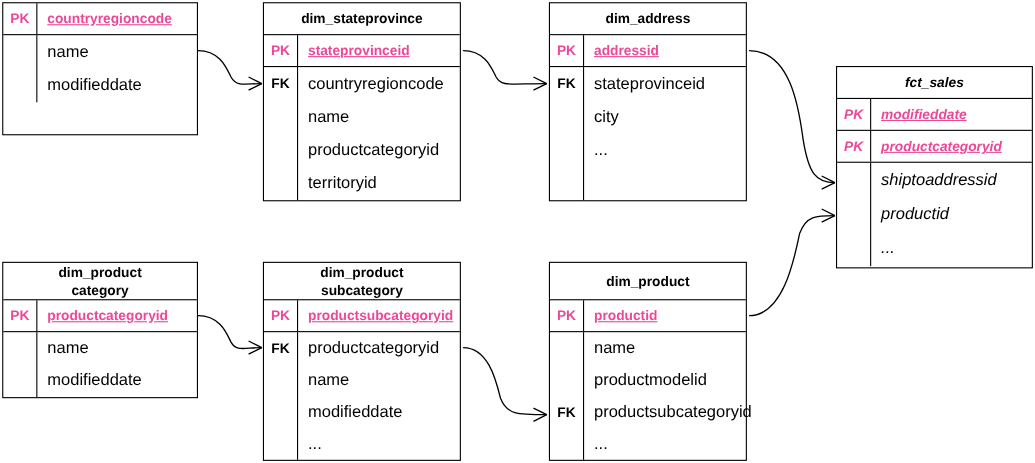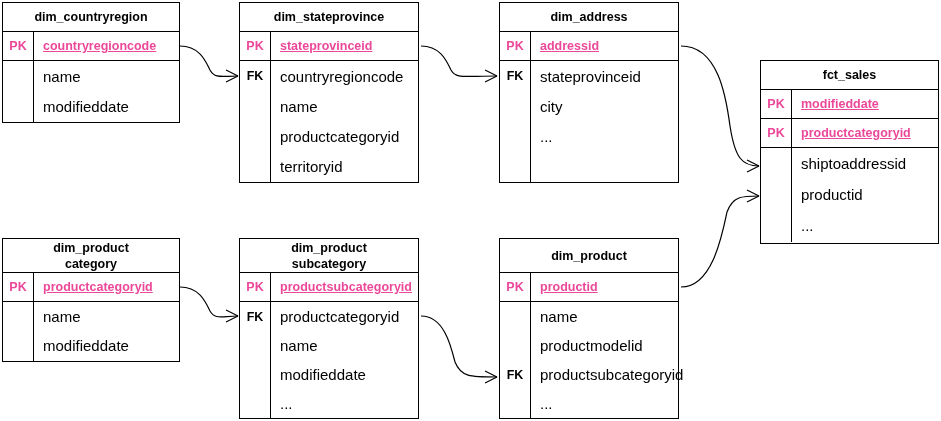--- a/index.html
+++ b/index.html
@@ -171,23 +171,20 @@
 
     <g>
       <line x1="416" y1="310" x2="416" y2="322"></line>
       <path d="M421,316 C444,316 451,346 455,362 C461,377 470,377 497,377"></path>
       <path d="M497,377 L485,371"></path>
       <path d="M497,377 L485,383"></path>
     </g>
   </svg>
 
   <div class="entity" style="left:2px; top:2px; width:178px; height:121px;">
-    <div class="ent-title" style="height:29px;">
-      <div>dim_countryregion</div>
-    </div>
     <div class="row sep pkrow" style="height:29px;">
       <div class="key-cell">PK</div>
       <div class="attr-cell">countryregioncode</div>
     </div>
     <div class="bodyblock" style="height:61px;">
       <div class="keycol"></div>
       <div class="bodyrows">
         <div class="bodyrow" style="height:30px;">name</div>
         <div class="bodyrow" style="height:30px;">modifieddate</div>
       </div>
@@ -228,21 +225,21 @@
         <div class="keymark" style="top:0px; height:30px;">FK</div>
       </div>
       <div class="bodyrows">
         <div class="bodyrow" style="height:30px;">stateprovinceid</div>
         <div class="bodyrow" style="height:30px;">city</div>
         <div class="bodyrow" style="height:30px;">...</div>
       </div>
     </div>
   </div>
 
-  <div class="entity" style="left:760px; top:60px; width:179px; height:184px;">
+  <div class="entity" style="left:760px; top:60px; width:179px; height:184px;font-style:italic;">
     <div class="ent-title" style="height:29px;">
       <div>fct_sales</div>
     </div>
     <div class="row sep pkrow" style="height:29px;">
       <div class="key-cell">PK</div>
       <div class="attr-cell">modifieddate</div>
     </div>
     <div class="row sep pkrow" style="height:29px;">
       <div class="key-cell">PK</div>
       <div class="attr-cell">productcategoryid</div>

